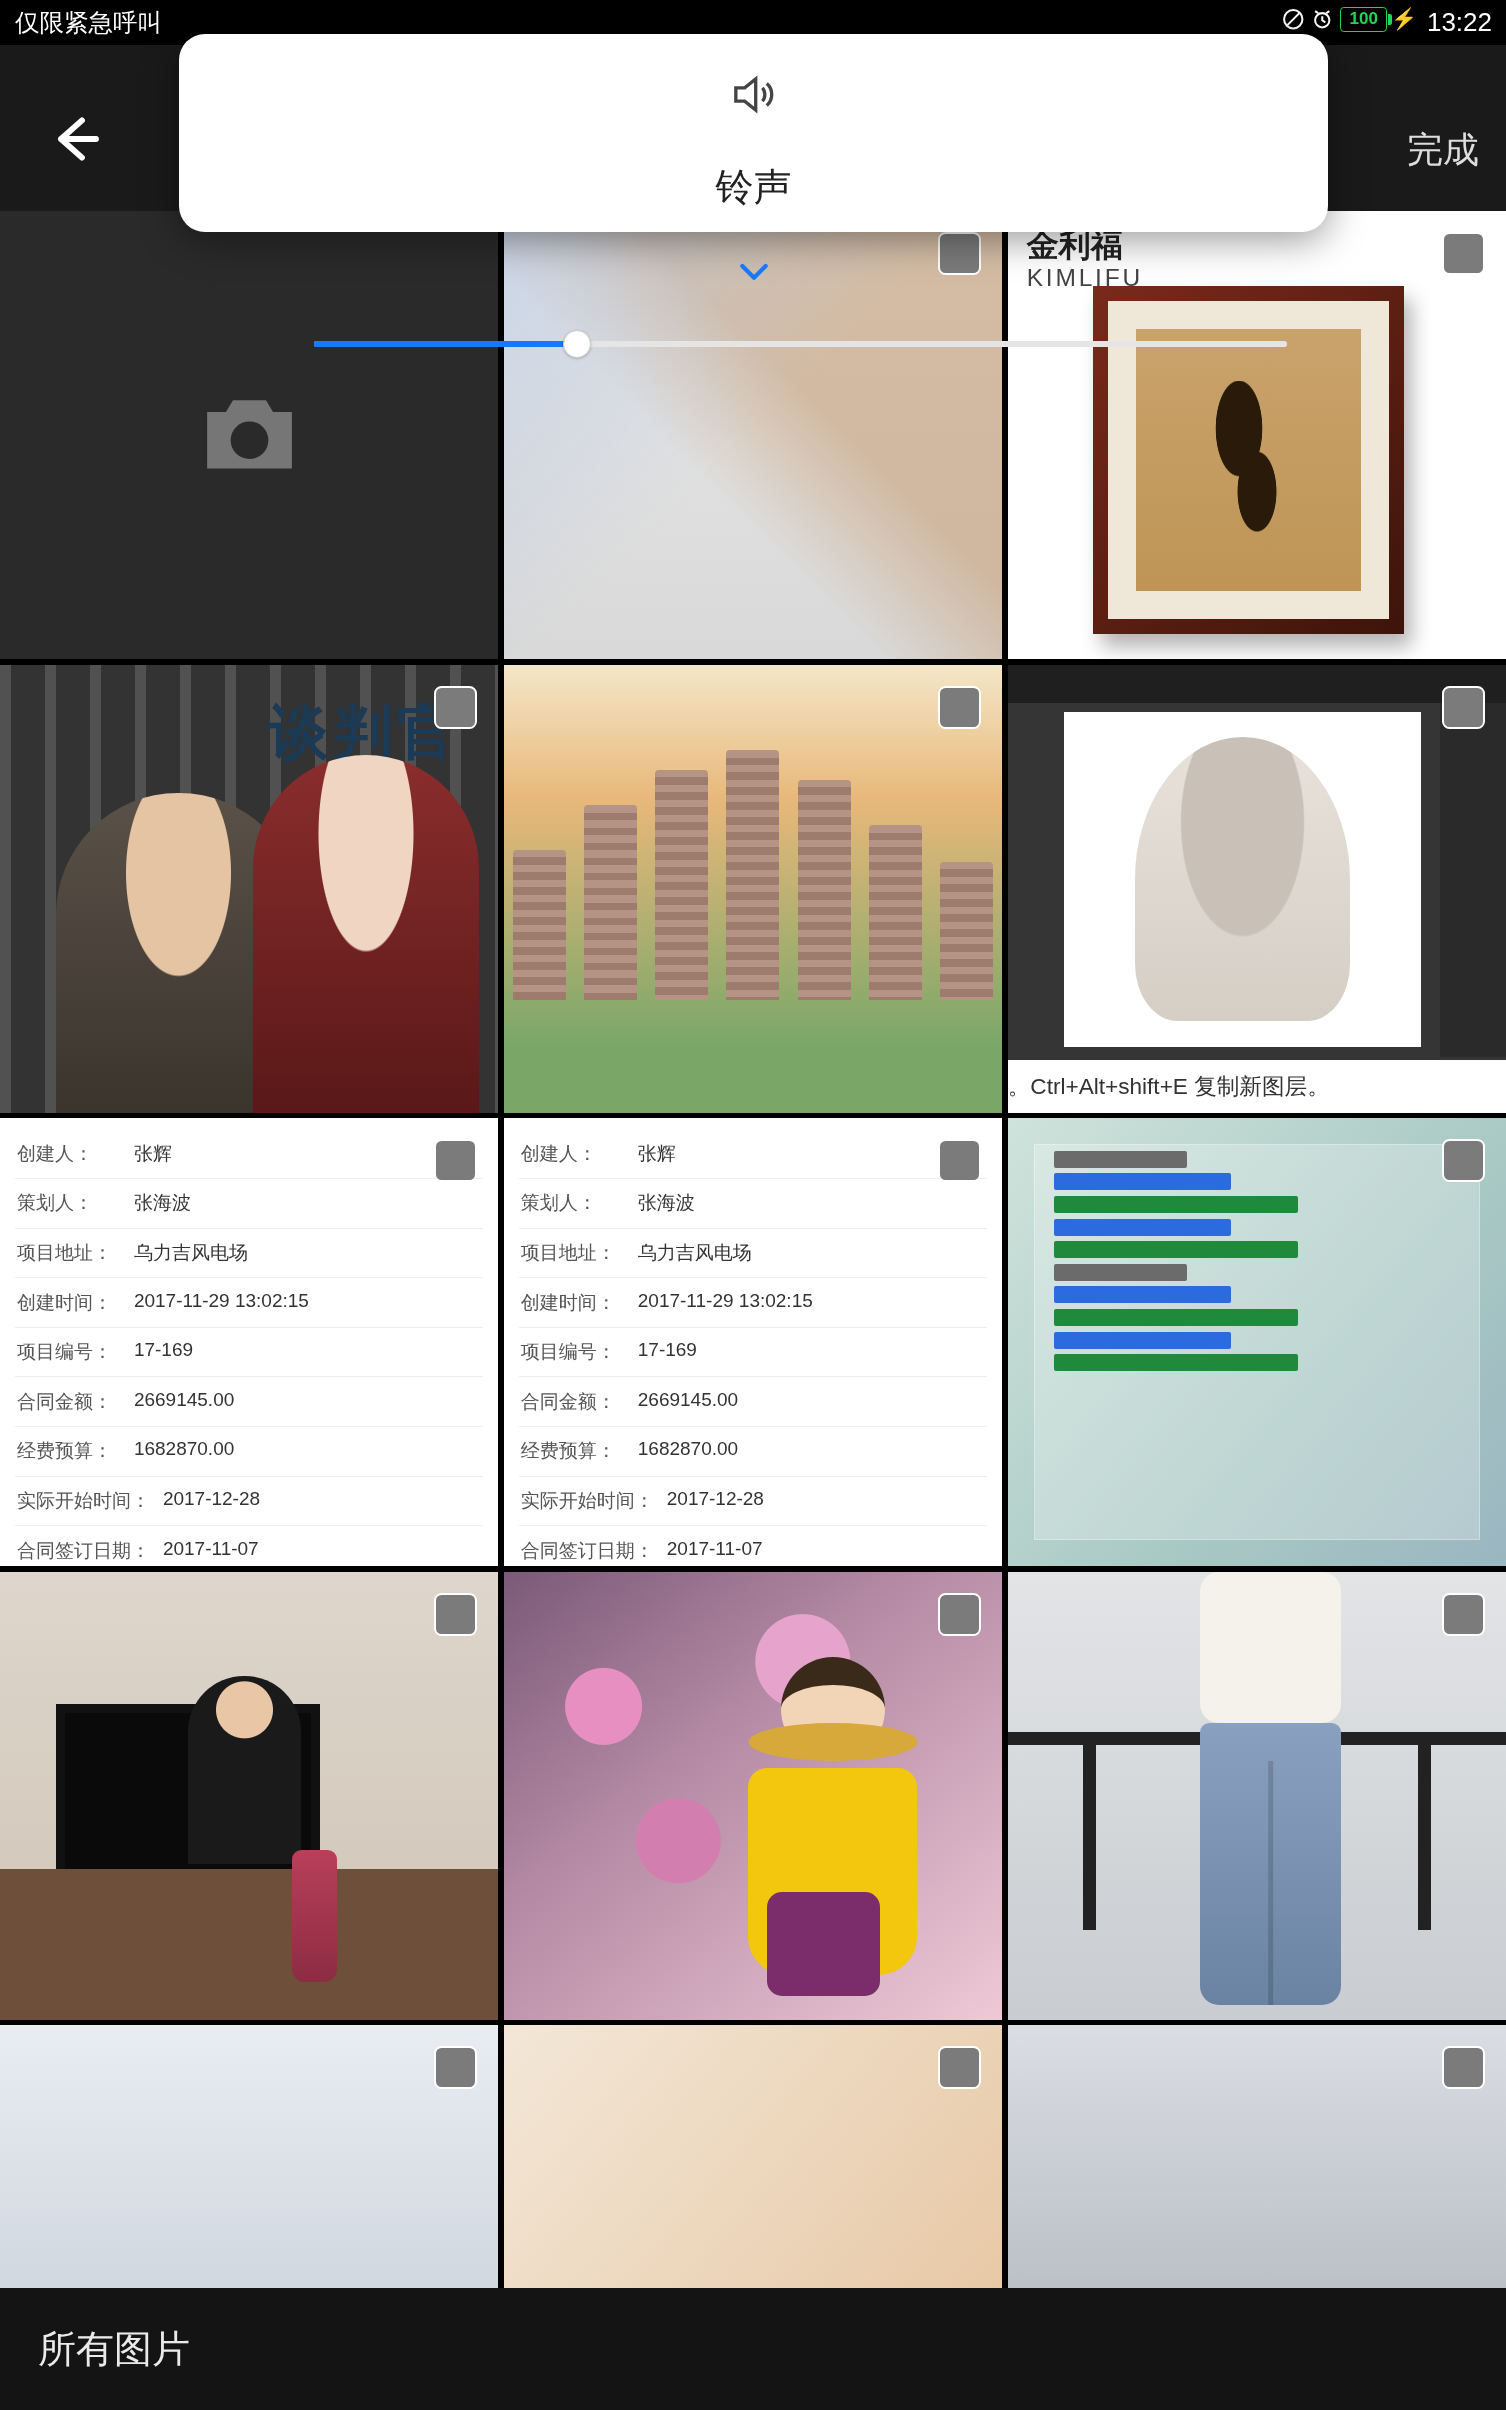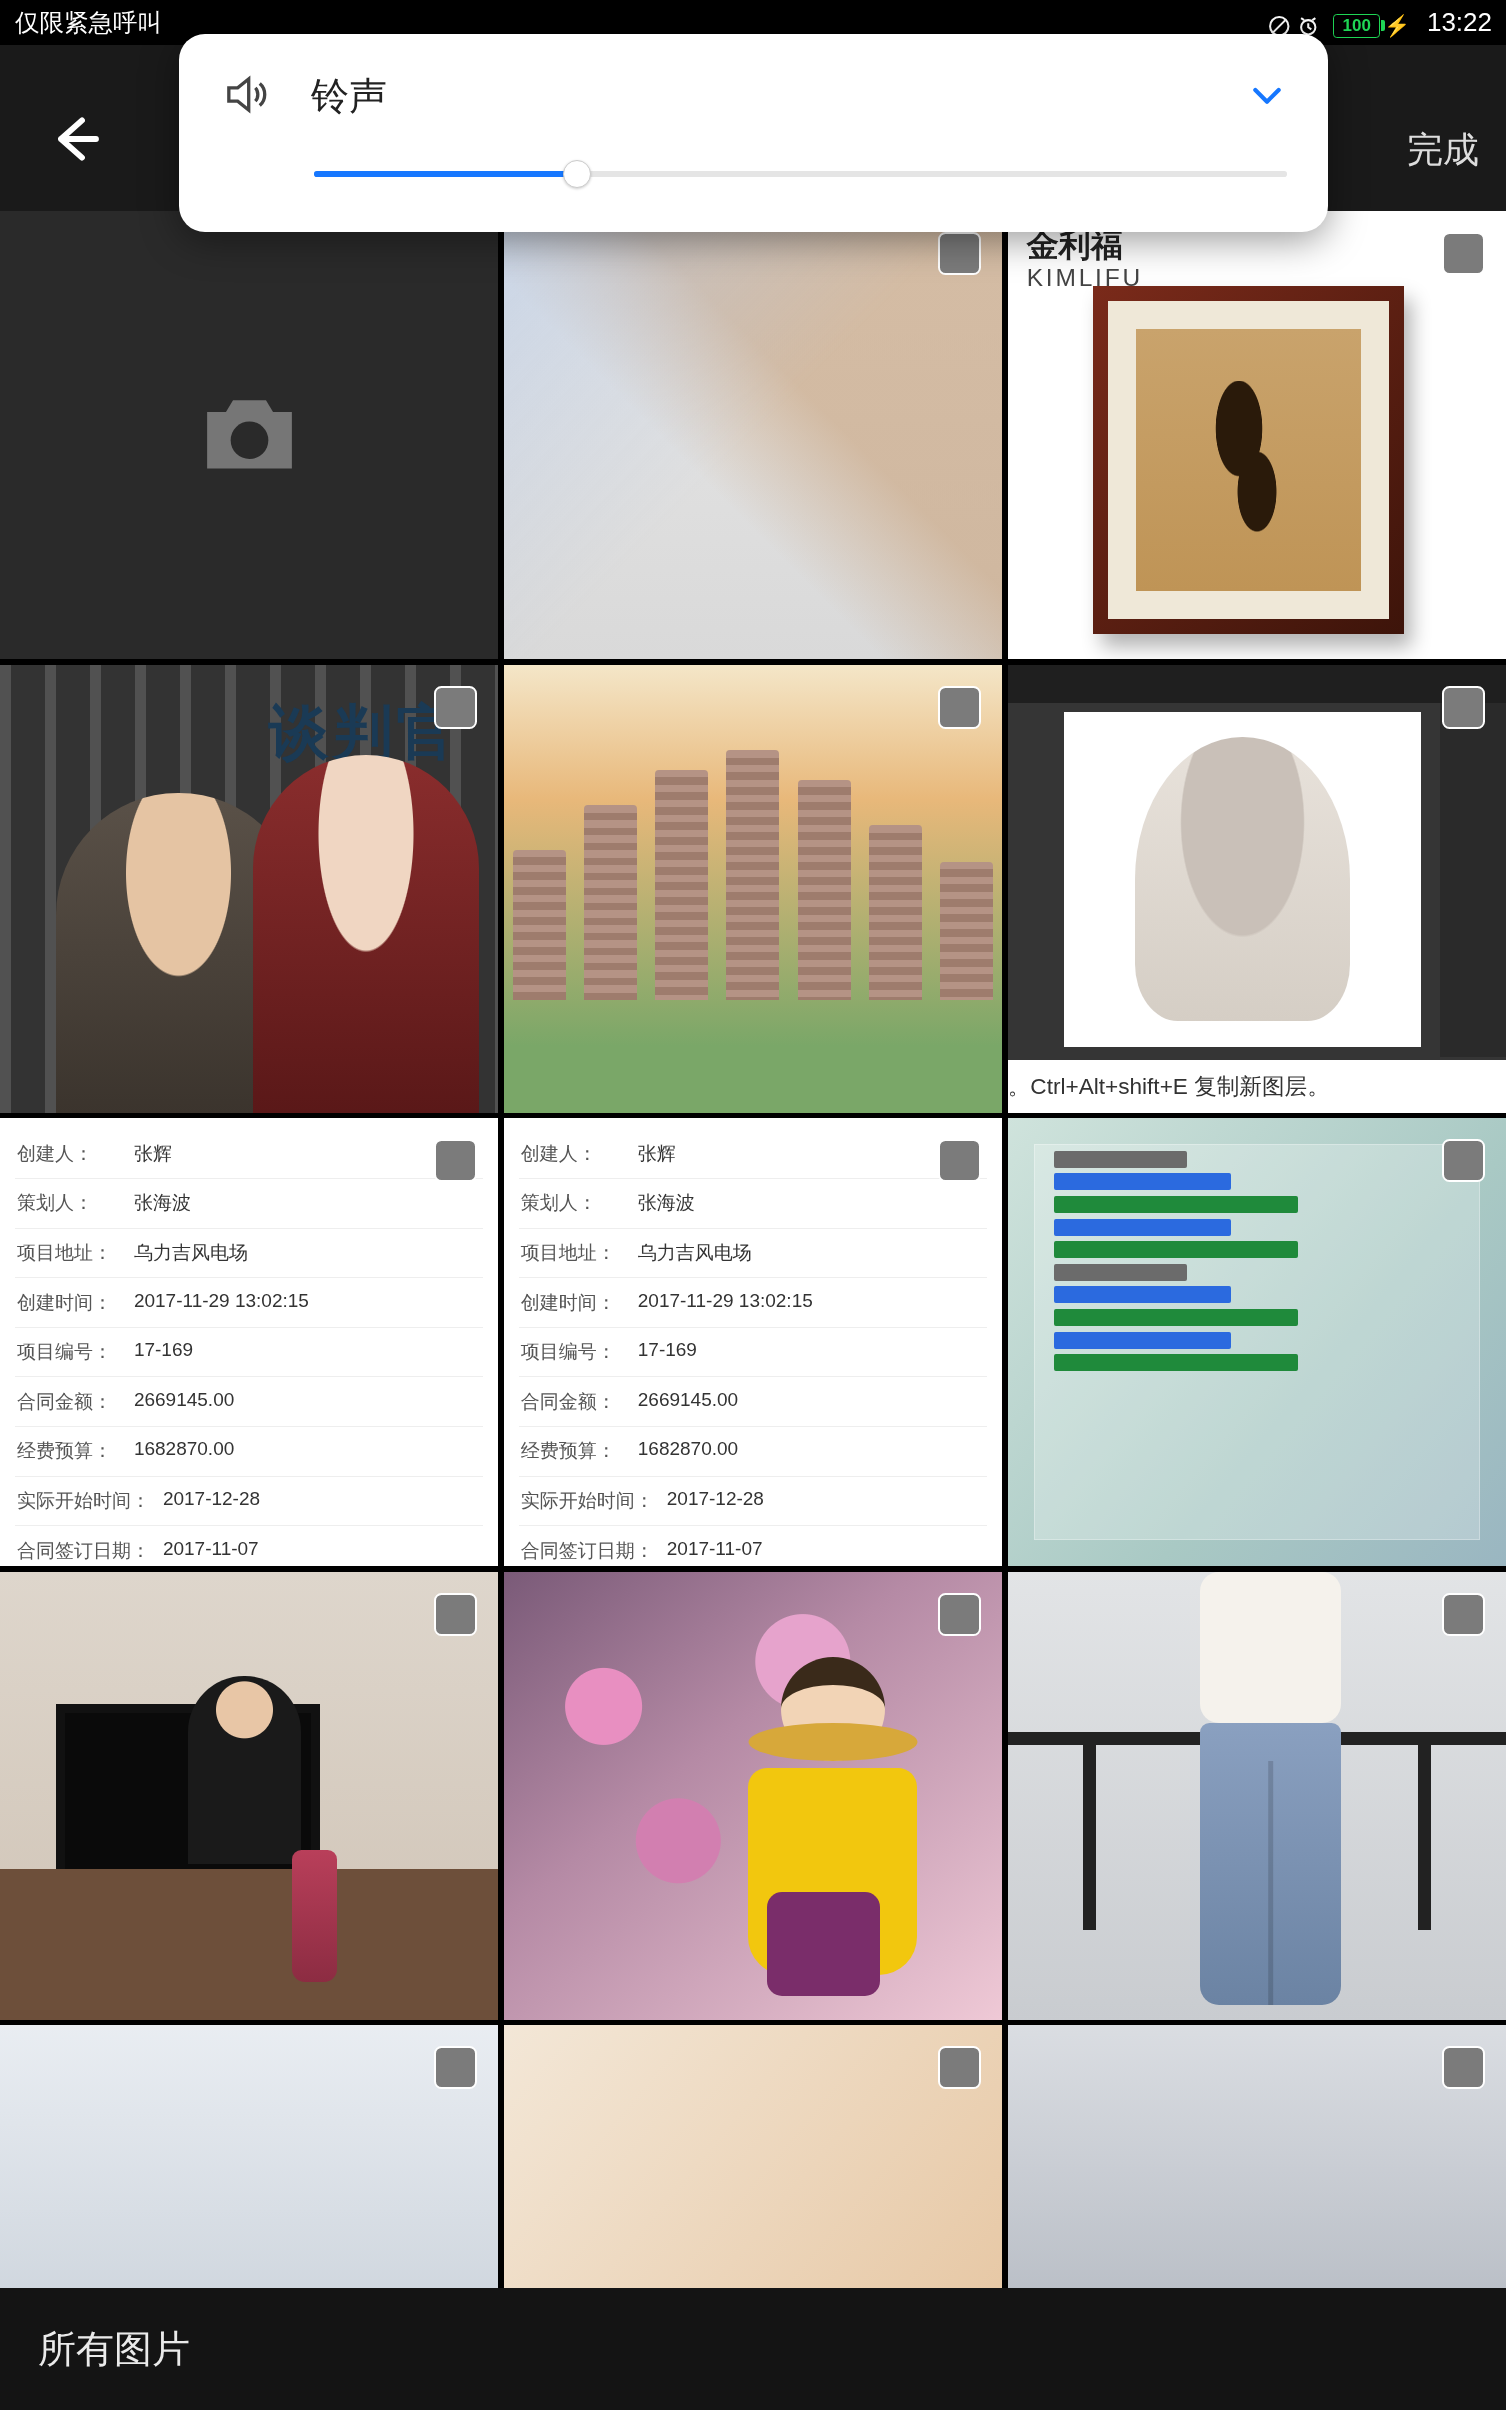--- a/index.html
+++ b/index.html
@@ -1,38 +1,38 @@
 <!DOCTYPE html>
 <html style="font-size:15px"><head>
 <meta charset="utf-8">
 <style>
   * { box-sizing: border-box; margin: 0; padding: 0; }
   html, body { width: 1507px; height: 2411px; font-family: -apple-system, "PingFang SC", "Microsoft YaHei", sans-serif; background:#000; overflow:hidden; }
   
   
   .status-bar { height:45px; background:#000; color:#fff; display:flex; justify-content:space-between; align-items:center; padding:0 15px; font-size:24.5px; }
   .status-left { }
-  .status-right { display:flex; align-items:flex-end; gap:13px; }
+  .status-right { display:flex; align-items:flex-start; gap:6px; }
   .status-icons { display:flex; align-items:center; gap:3.8px; }
   .status-icon { width:24.5px; height:24.5px; }
   .battery { display:flex; align-items:center; }
   .battery-box { width:47px; height:24.5px; border:1.9px solid #1fd655; border-radius:3.8px; display:flex; align-items:center; justify-content:center; color:#1fd655; font-size:17px; font-weight:bold; position:relative;}
   .battery-box::after{content:"";position:absolute;right:-5.6px;top:5.6px;width:3.8px;height:11.3px;background:#1fd655;border-radius:0 1.9px 1.9px 0;}
   .bolt { color:#fff; font-size:21px; margin:0 3.8px 0 3.8px;}
   .time { font-size:26px; }
   
   
   .app-bar { height:166px; background:#1a1a1a; position:relative; }
   .back-btn { position:absolute; left:47px; top:66px; width:56px; height:56px; }
   .back-arrow { stroke:#fff; stroke-width:5; fill:none; stroke-linecap:round; stroke-linejoin:round;}
   .done-btn { position:absolute; right:28px; top:81px; color:#ddd; font-size:36px; }
   
   
   .volume-overlay { position:absolute; top:34px; left:179px; width:1149px; height:198px; background:#fff; border-radius:26px; box-shadow:0 7.5px 38px rgba(0,0,0,0.4); z-index:100; padding:34px 41px 28px 41px; }
-  .vol-row { display:flex; align-items:center; gap:38px; }
+  .vol-row { display:flex; align-items:center; gap:38px;flex-direction:column; }
   .vol-icon svg { width:53px; height:53px; }
   .vol-icon path, .vol-icon line { stroke:#444; stroke-width:3; fill:none; }
   .vol-label { font-size:38px; color:#222; flex:1;}
   .vol-chevron svg{ width:40px; height:40px; }
   .vol-chevron path{ stroke:#1677ff; stroke-width:5; fill:none; stroke-linecap:round; stroke-linejoin:round;}
   .vol-slider-wrap { margin-top:32px; margin-left:94px; position:relative; height:38px;}
   .vol-track { position:absolute; top:15px; left:0; right:0; height:5.6px; background:#e5e5e5; border-radius:2.8px;}
   .vol-fill { position:absolute; top:15px; left:0; width:27%; height:5.6px; background:#1677ff; border-radius:2.8px;}
   .vol-thumb { position:absolute; top:3.8px; left:27%; width:28px; height:28px; background:#fff; border:0.9px solid #ccc; border-radius:50%; transform:translateX(-50%); box-shadow:0 0.9px 2.8px rgba(0,0,0,0.2);}
   

